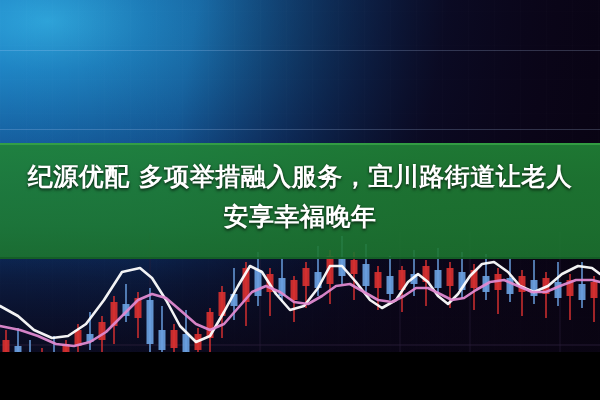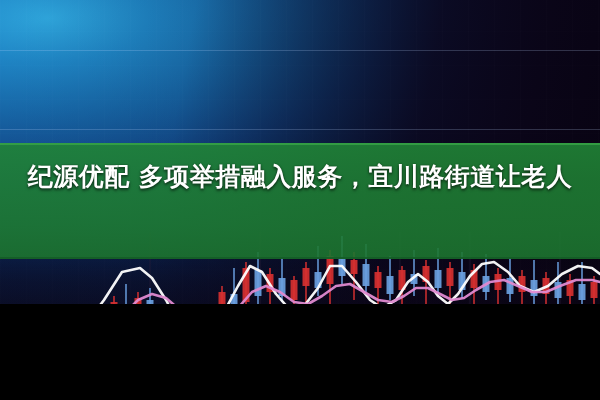--- a/index.html
+++ b/index.html
@@ -1,17 +1,17 @@
 <!DOCTYPE html>
 <html><head>
 <meta charset="utf-8">
 <style>
   html,body{margin:0;padding:0;background:#000;}
   #stage{
-    position:relative;width:600px;height:304px;overflow:hidden;
+    position:relative;width:600px;height:352px;overflow:hidden;
     font-family:"Liberation Sans","DejaVu Sans",sans-serif;
     background:#0a0610;
   }
   
   .bg-base{position:absolute;inset:0;
     background:
       radial-gradient(140% 120% at 8% 6%, #2fa7de 0%, #1f86c6 12%, #1767a8 26%, #12488a 40%, #0d2f63 55%, #0a1c45 70%, #0a0f2e 84%, #070620 100%);
   }
   .bg-dark-right{position:absolute;inset:0;
     background:linear-gradient(100deg, rgba(5,4,16,0) 0%, rgba(6,4,18,0.10) 30%, rgba(8,4,22,0.55) 52%, rgba(10,4,24,0.88) 68%, rgba(10,4,22,0.97) 84%, rgba(8,3,18,1) 100%);
@@ -191,15 +191,16 @@
       </g>
   </svg>
 
   <div class="green-band" id="band" style="top: 143px; height: 116px;">
     <div class="edge-top"></div>
     <div class="edge-bot"></div>
   </div>
 
   <div class="title-wrap" id="titleWrap" style="top: 157px;">
     <div class="title l1">纪源优配 多项举措融入服务，宜川路街道让老人</div>
+    <div class="title l2">安享幸福晚年</div>
   </div>
 
 </div>
 
 </body></html>

